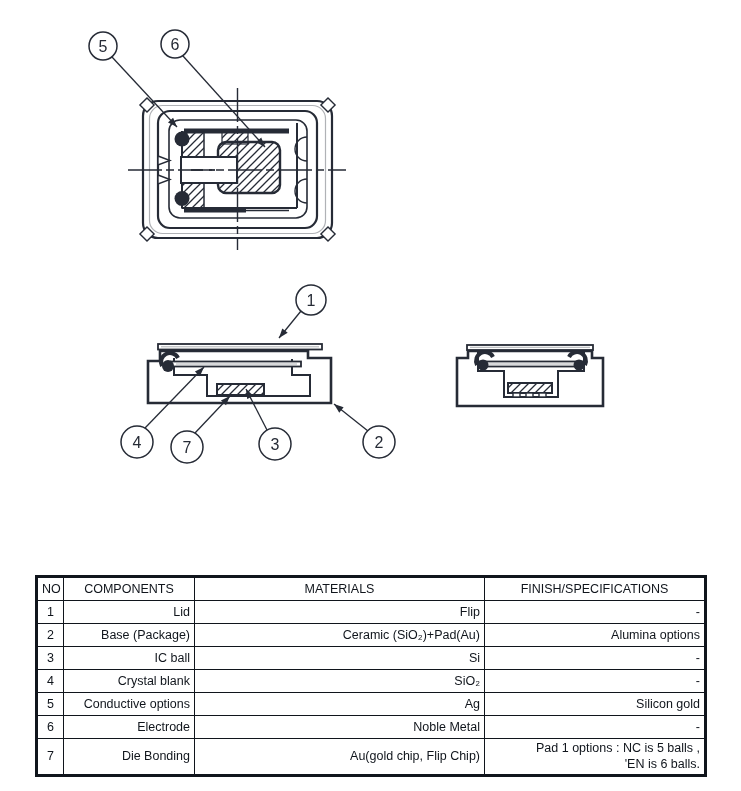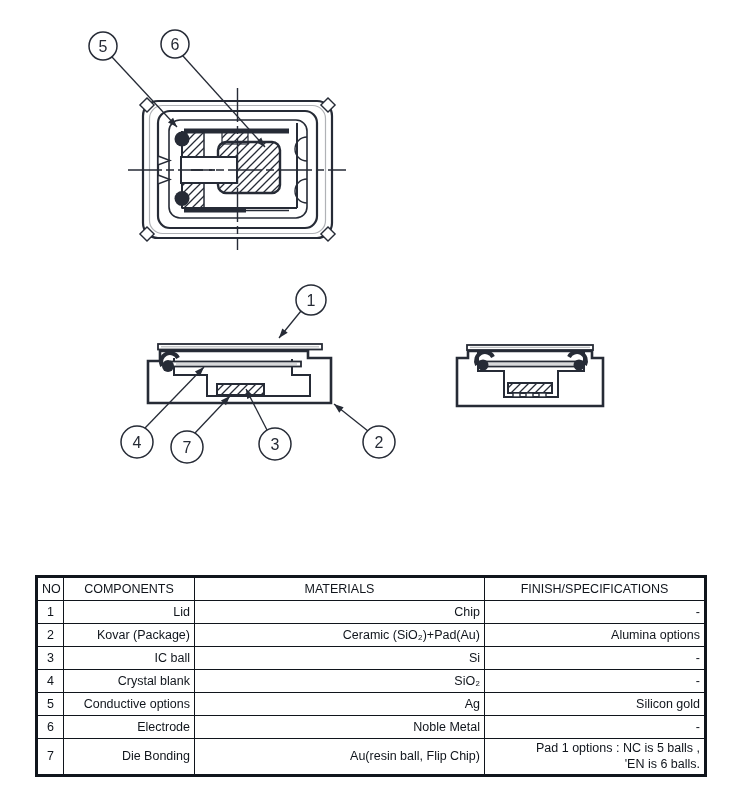--- a/index.html
+++ b/index.html
@@ -171,26 +171,26 @@
           <th>NO</th>
           <th>COMPONENTS</th>
           <th>MATERIALS</th>
           <th>FINISH/SPECIFICATIONS</th>
         </tr>
       </thead>
       <tbody>
         <tr>
           <td class="c-no">1</td>
           <td class="c1">Lid</td>
-          <td class="c2">Chip</td>
+          <td class="c2">Flip</td>
           <td class="c3">-</td>
         </tr>
         <tr>
           <td class="c-no">2</td>
-          <td class="c1">Kovar (Package)</td>
+          <td class="c1">Base (Package)</td>
           <td class="c2">Ceramic (SiO₂)+Pad(Au)</td>
           <td class="c3">Alumina options</td>
         </tr>
         <tr>
           <td class="c-no">3</td>
           <td class="c1">IC ball</td>
           <td class="c2">Si</td>
           <td class="c3">-</td>
         </tr>
         <tr>
@@ -207,20 +207,20 @@
         </tr>
         <tr>
           <td class="c-no">6</td>
           <td class="c1">Electrode</td>
           <td class="c2">Noble Metal</td>
           <td class="c3">-</td>
         </tr>
         <tr>
           <td class="c-no">7</td>
           <td class="c1">Die Bonding</td>
-          <td class="c2">Au(resin ball, Flip Chip)</td>
+          <td class="c2">Au(gold chip, Flip Chip)</td>
           <td class="c3">Pad 1 options : NC is 5 balls ,
 'EN is 6 balls.</td>
         </tr>
       </tbody>
     </table>
 
 </div>
 
 </body></html>

